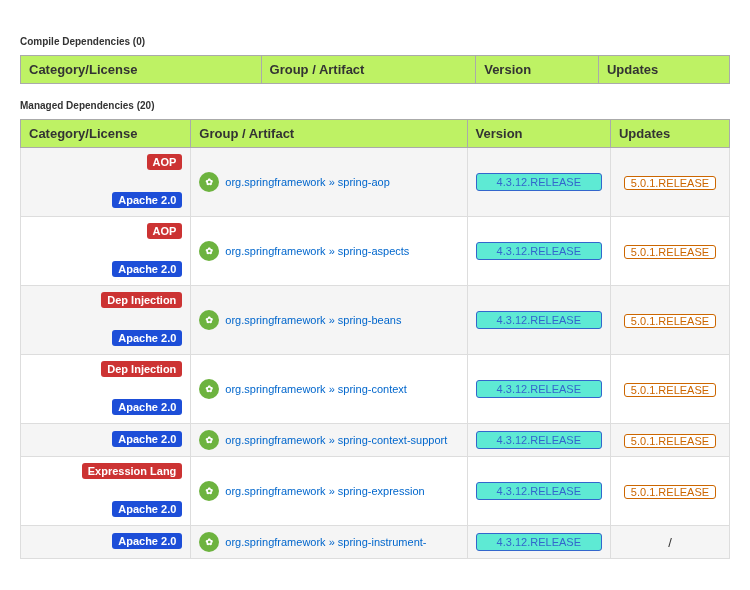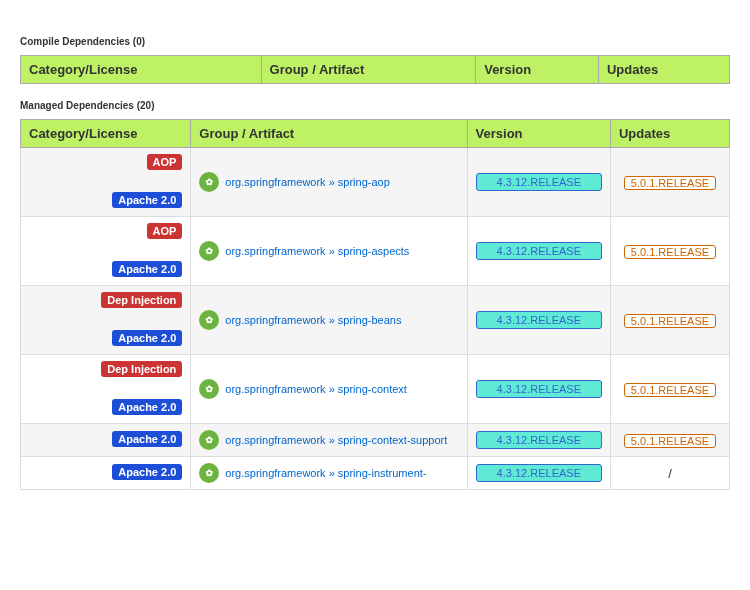--- a/index.html
+++ b/index.html
@@ -247,20 +247,36 @@
             <span class="spring-icon">✿</span>
             <a class="artifact-link" href="#">org.springframework » spring-context-support</a>
           </div>
         </td>
         <td class="version-cell"><span class="version-badge">4.3.12.RELEASE</span></td>
         <td class="updates-cell"><span class="update-badge">5.0.1.RELEASE</span></td>
       </tr>
       <tr>
         <td class="category-cell">
           <div class="category-badges">
+            <span class="badge badge-red">Expression Lang</span>
+            <span class="badge badge-blue">Apache 2.0</span>
+          </div>
+        </td>
+        <td class="group-cell">
+          <div class="group-artifact">
+            <span class="spring-icon">✿</span>
+            <a class="artifact-link" href="#">org.springframework » spring-expression</a>
+          </div>
+        </td>
+        <td class="version-cell"><span class="version-badge">4.3.12.RELEASE</span></td>
+        <td class="updates-cell"><span class="update-badge">5.0.1.RELEASE</span></td>
+      </tr>
+      <tr>
+        <td class="category-cell">
+          <div class="category-badges">
             <span class="badge badge-blue">Apache 2.0</span>
           </div>
         </td>
         <td class="group-cell">
           <div class="group-artifact">
             <span class="spring-icon">✿</span>
             <a class="artifact-link" href="#">org.springframework » spring-instrument-</a>
           </div>
         </td>
         <td class="version-cell"><span class="version-badge">4.3.12.RELEASE</span></td>

